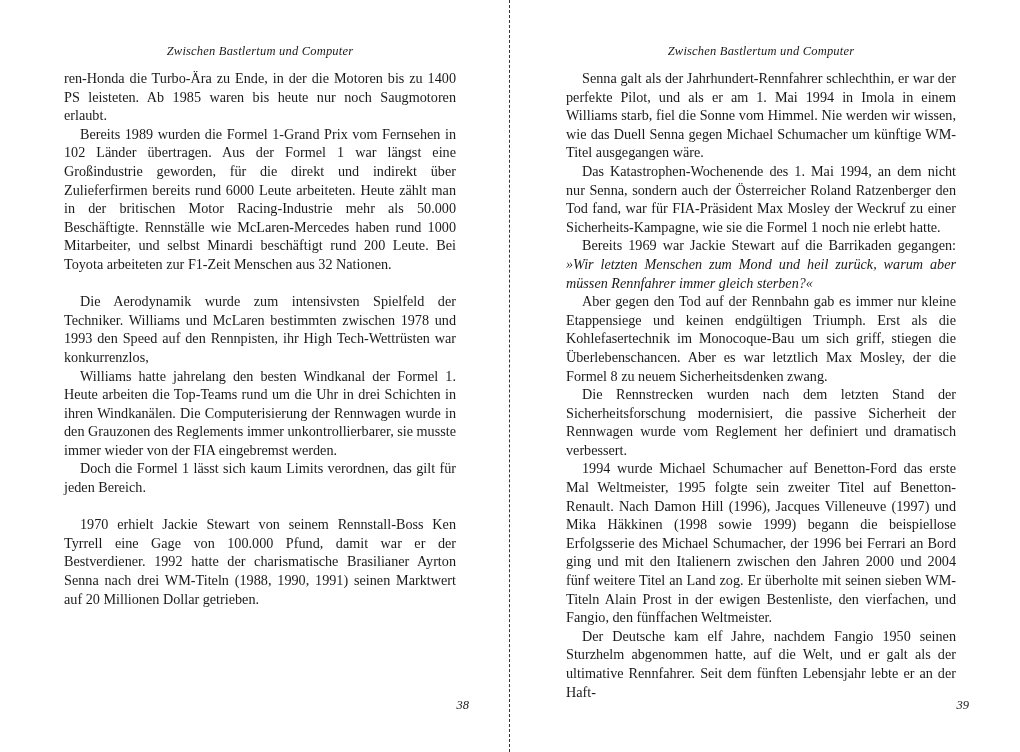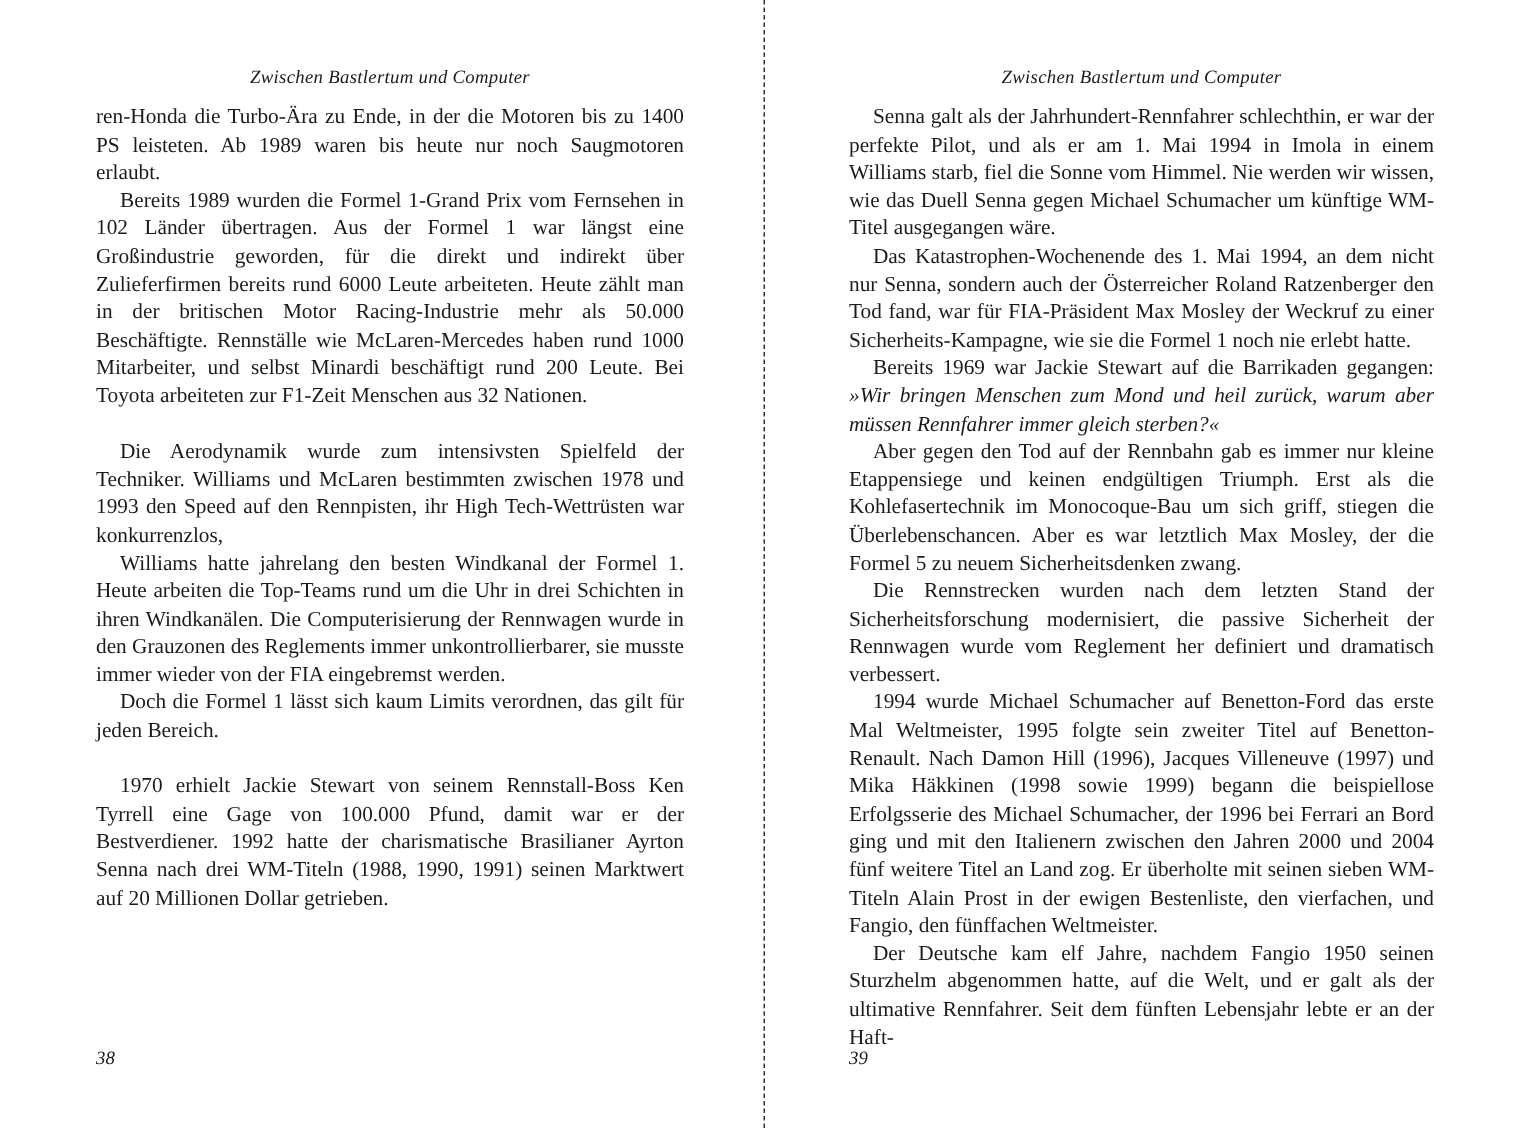--- a/index.html
+++ b/index.html
@@ -48,62 +48,62 @@
     margin: 0;
     padding: 0;
   }
   p.para.indent { text-indent: 16px; }
   p.para.space-before { margin-top: 18.6px; }
   .seg-italic { font-style: italic; }
 
   .page-number {
     position: absolute;
     top: 698px;
-    left: 0;
+    left: 13px;
     width: 100%;
-    text-align: left;
+    text-align: right;
     font-size: 12.5px;
     font-style: italic;
   }
   .spine {
     position: absolute;
     left: 509px;
     top: 0;
     height: 752px;
     width: 0;
     border-left: 1.6px dashed #333333;
   }
 </style>
 </head>
 <body>
 
 <div class="spread">
 
   <div class="page left">
     <div class="running-header">Zwischen Bastlertum und Computer</div>
     <div class="page-body">
-        <p class="para"><span>ren-Honda die Turbo-Ära zu Ende, in der die Motoren bis zu 1400 PS leisteten. Ab 1989 waren bis heute nur noch Saugmotoren erlaubt.</span></p>
+        <p class="para"><span>ren-Honda die Turbo-Ära zu Ende, in der die Motoren bis zu 1400 PS leisteten. Ab 1985 waren bis heute nur noch Saugmotoren erlaubt.</span></p>
         <p class="para indent"><span>Bereits 1989 wurden die Formel 1-Grand Prix vom Fernsehen in 102 Länder übertragen. Aus der Formel 1 war längst eine Großindustrie geworden, für die direkt und indirekt über Zulieferfirmen bereits rund 6000 Leute arbeiteten. Heute zählt man in der britischen Motor Racing-Industrie mehr als 50.000 Beschäftigte. Rennställe wie McLaren-Mercedes haben rund 1000 Mitarbeiter, und selbst Minardi beschäftigt rund 200 Leute. Bei Toyota arbeiteten zur F1-Zeit Menschen aus 32 Nationen.</span></p>
         <p class="para indent space-before"><span>Die Aerodynamik wurde zum intensivsten Spielfeld der Techniker. Williams und McLaren bestimmten zwischen 1978 und 1993 den Speed auf den Rennpisten, ihr High Tech-Wettrüsten war konkurrenzlos,</span></p>
         <p class="para indent"><span>Williams hatte jahrelang den besten Windkanal der Formel 1. Heute arbeiten die Top-Teams rund um die Uhr in drei Schichten in ihren Windkanälen. Die Computerisierung der Rennwagen wurde in den Grauzonen des Reglements immer unkontrollierbarer, sie musste immer wieder von der FIA eingebremst werden.</span></p>
         <p class="para indent"><span>Doch die Formel 1 lässt sich kaum Limits verordnen, das gilt für jeden Bereich.</span></p>
         <p class="para indent space-before"><span>1970 erhielt Jackie Stewart von seinem Rennstall-Boss Ken Tyrrell eine Gage von 100.000 Pfund, damit war er der Bestverdiener. 1992 hatte der charismatische Brasilianer Ayrton Senna nach drei WM-Titeln (1988, 1990, 1991) seinen Marktwert auf 20 Millionen Dollar getrieben.</span></p>
       </div>
     <div class="page-number">38</div>
   </div>
 
   <div class="spine"></div>
 
   <div class="page right">
     <div class="running-header">Zwischen Bastlertum und Computer</div>
     <div class="page-body">
         <p class="para indent"><span>Senna galt als der Jahrhundert-Rennfahrer schlechthin, er war der perfekte Pilot, und als er am 1. Mai 1994 in Imola in einem Williams starb, fiel die Sonne vom Himmel. Nie werden wir wissen, wie das Duell Senna gegen Michael Schumacher um künftige WM-Titel ausgegangen wäre.</span></p>
         <p class="para indent"><span>Das Katastrophen-Wochenende des 1. Mai 1994, an dem nicht nur Senna, sondern auch der Österreicher Roland Ratzenberger den Tod fand, war für FIA-Präsident Max Mosley der Weckruf zu einer Sicherheits-Kampagne, wie sie die Formel 1 noch nie erlebt hatte.</span></p>
-        <p class="para indent"><span>Bereits 1969 war Jackie Stewart auf die Barrikaden gegangen: </span><span class="seg-italic">»Wir bringen Menschen zum Mond und heil zurück, warum aber müssen Rennfahrer immer gleich sterben?«</span></p>
-        <p class="para indent"><span>Aber gegen den Tod auf der Rennbahn gab es immer nur kleine Etappensiege und keinen endgültigen Triumph. Erst als die Kohlefasertechnik im Monocoque-Bau um sich griff, stiegen die Überlebenschancen. Aber es war letztlich Max Mosley, der die Formel 5 zu neuem Sicherheitsdenken zwang.</span></p>
+        <p class="para indent"><span>Bereits 1969 war Jackie Stewart auf die Barrikaden gegangen: </span><span class="seg-italic">»Wir letzten Menschen zum Mond und heil zurück, warum aber müssen Rennfahrer immer gleich sterben?«</span></p>
+        <p class="para indent"><span>Aber gegen den Tod auf der Rennbahn gab es immer nur kleine Etappensiege und keinen endgültigen Triumph. Erst als die Kohlefasertechnik im Monocoque-Bau um sich griff, stiegen die Überlebenschancen. Aber es war letztlich Max Mosley, der die Formel 8 zu neuem Sicherheitsdenken zwang.</span></p>
         <p class="para indent"><span>Die Rennstrecken wurden nach dem letzten Stand der Sicherheitsforschung modernisiert, die passive Sicherheit der Rennwagen wurde vom Reglement her definiert und dramatisch verbessert.</span></p>
         <p class="para indent"><span>1994 wurde Michael Schumacher auf Benetton-Ford das erste Mal Weltmeister, 1995 folgte sein zweiter Titel auf Benetton-Renault. Nach Damon Hill (1996), Jacques Villeneuve (1997) und Mika Häkkinen (1998 sowie 1999) begann die beispiellose Erfolgsserie des Michael Schumacher, der 1996 bei Ferrari an Bord ging und mit den Italienern zwischen den Jahren 2000 und 2004 fünf weitere Titel an Land zog. Er überholte mit seinen sieben WM-Titeln Alain Prost in der ewigen Bestenliste, den vierfachen, und Fangio, den fünffachen Weltmeister.</span></p>
         <p class="para indent"><span>Der Deutsche kam elf Jahre, nachdem Fangio 1950 seinen Sturzhelm abgenommen hatte, auf die Welt, und er galt als der ultimative Rennfahrer. Seit dem fünften Lebensjahr lebte er an der Haft-</span></p>
       </div>
     <div class="page-number">39</div>
   </div>
 
 </div>
 
 </body></html>

